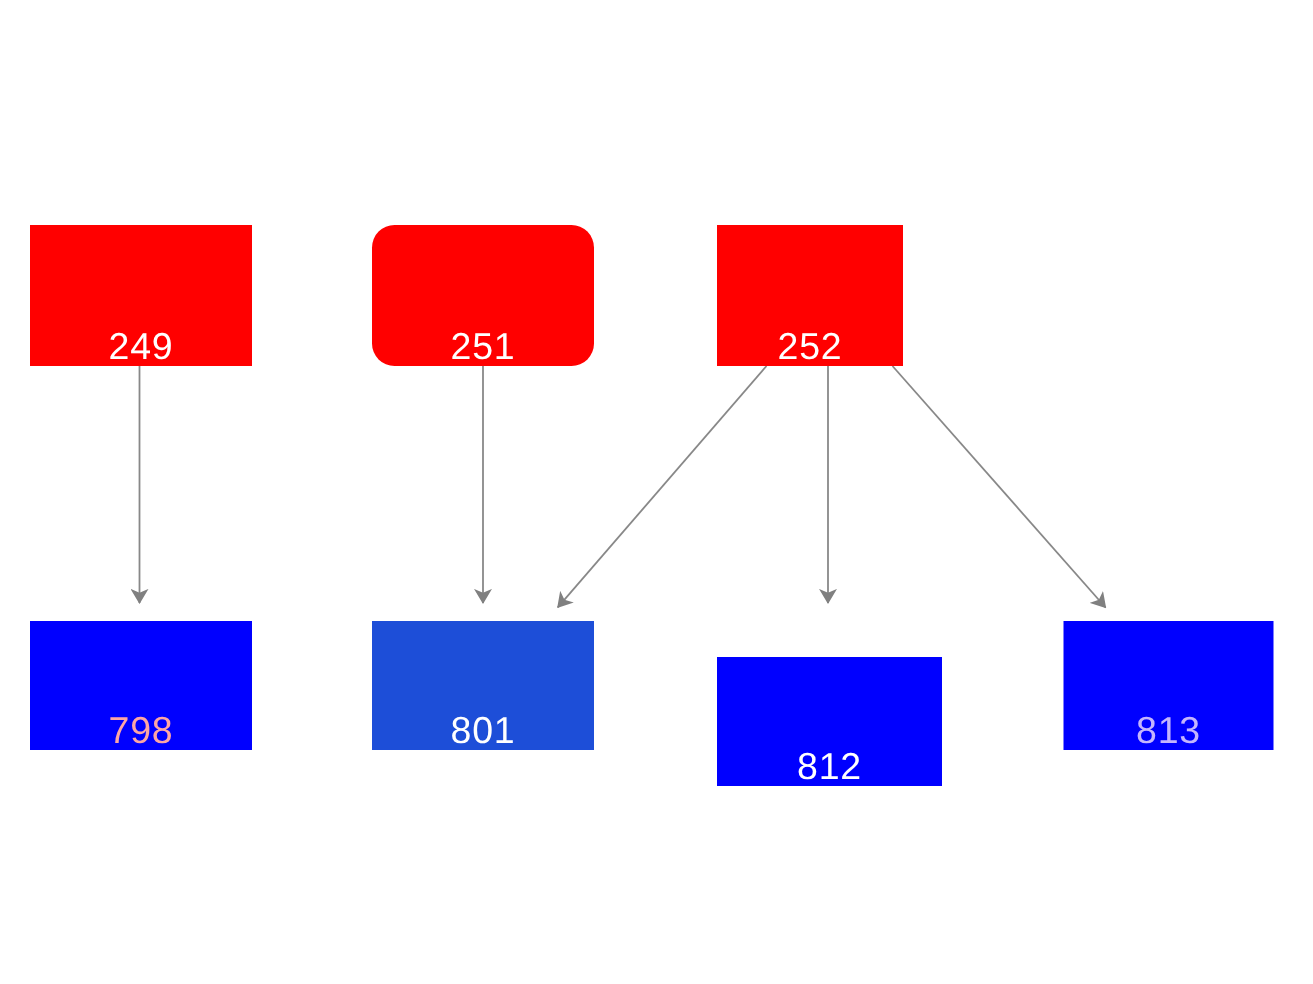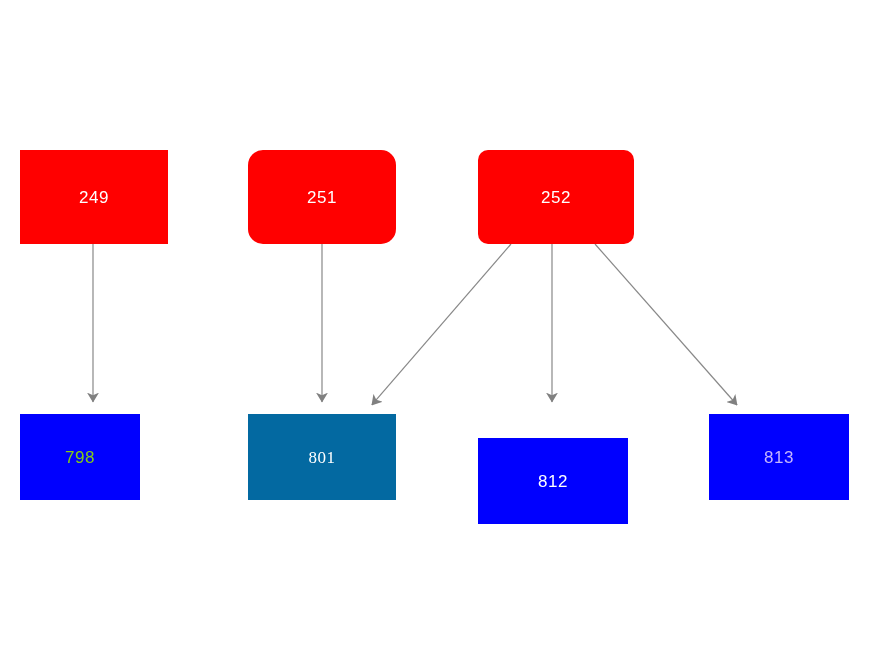--- a/index.html
+++ b/index.html
@@ -21,26 +21,26 @@
     position: absolute;
     left: 0;
     top: 0;
     width: 875px;
     height: 656px;
     pointer-events: none;
   }
   .node {
     position: absolute;
     display: flex;
-    align-items: center;
+    align-items: flex-end;
     justify-content: center;
     box-sizing: border-box;
     color: #ffffff;
     font-family: "Liberation Sans", sans-serif;
-    font-size: 17px;
+    font-size: 25px;
     font-weight: 400;
     letter-spacing: 0.5px;
     line-height: 1;
     user-select: none;
   }
   .node-source {
     background: #ff0000;
   }
   .node-target {
     background: #0000ff;
@@ -68,27 +68,27 @@
         <line x1="595" y1="244" x2="737.0605403549579" y2="405.0019457356189" stroke="#888888" stroke-width="1.2" marker-end="url(#arrowhead)"></line>
       </g>
   </svg>
 
   <div class="node node-source" style="left: 20px; top: 150px; width: 148px; height: 94px; background: rgb(255, 0, 0); color: rgb(255, 255, 255);">
     <span class="node-label">249</span>
   </div>
   <div class="node node-source" style="left: 248px; top: 150px; width: 148px; height: 94px; background: rgb(255, 0, 0); color: rgb(255, 255, 255); border-radius: 15px;">
     <span class="node-label">251</span>
   </div>
-  <div class="node node-source" style="left: 478px; top: 150px; width: 156px; height: 94px; background: rgb(255, 0, 0); color: rgb(255, 255, 255); border-radius: 10px;">
+  <div class="node node-source" style="left: 478px; top: 150px; width: 124px; height: 94px; background: rgb(255, 0, 0); color: rgb(255, 255, 255);">
     <span class="node-label">252</span>
   </div>
-  <div class="node node-target" style="left: 20px; top: 414px; width: 120px; height: 86px; background: rgb(0, 0, 255); color: #84cc16;">
+  <div class="node node-target" style="left: 20px; top: 414px; width: 148px; height: 86px; background: rgb(0, 0, 255); color: #fca5a5;">
     <span class="node-label">798</span>
   </div>
-  <div class="node node-target" style="left: 248px; top: 414px; width: 148px; height: 86px; background: #0369a1; color: rgb(255, 255, 255); font-family: Liberation Serif, serif;">
+  <div class="node node-target" style="left: 248px; top: 414px; width: 148px; height: 86px; background: #1d4ed8; color: rgb(255, 255, 255);">
     <span class="node-label">801</span>
   </div>
   <div class="node node-target" style="left: 478px; top: 414px; width: 150px; height: 86px; background: rgb(0, 0, 255); color: rgb(255, 255, 255); margin-top: 24px;">
     <span class="node-label">812</span>
   </div>
   <div class="node node-target" style="left: 709px; top: 414px; width: 140px; height: 86px; background: rgb(0, 0, 255); color: #c4b5fd;">
     <span class="node-label">813</span>
   </div>
 
 </div>

